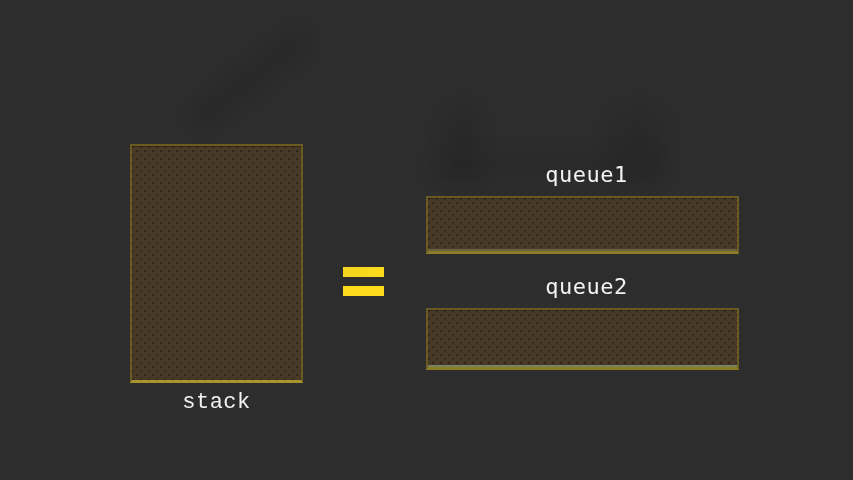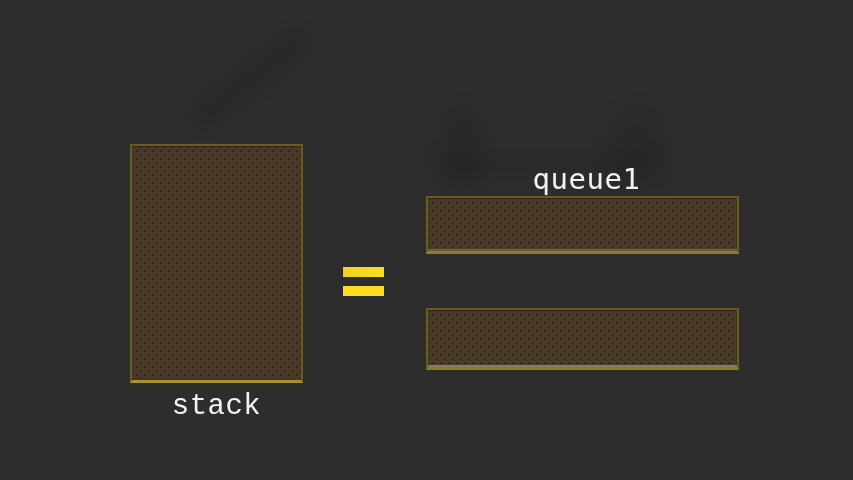--- a/index.html
+++ b/index.html
@@ -53,21 +53,21 @@
   }
   .box.queue2 {
     left: 426px; top: 308px; width: 313px; height: 62px;
     border-bottom: 3px solid var(--queue2-bottom-highlight, #8a7d22);
     box-shadow: inset 0 1px 0 rgba(0,0,0,0.28), inset 0 -2px 0 rgba(137, 148, 112, 0.80);
   }
 
   .label {
     position: absolute;
     color: var(--label-text, #f2f2f2);
-    font-size: 29px;
+    font-size: 22px;
     letter-spacing: 0.5px;
     text-align: center;
     white-space: nowrap;
     user-select: none;
   }
   .label.stack-label  { left: 130px; top: 390px; width: 173px; font-family: Liberation Mono, monospace; }
   .label.queue1-label { left: 430px; top: 162px; width: 313px; }
   .label.queue2-label { left: 430px; top: 274px; width: 313px; }
 
   
@@ -100,15 +100,16 @@
   <div class="label stack-label">stack</div>
 
   <div class="equals">
     <div class="bar top"></div>
     <div class="bar bottom"></div>
   </div>
 
   <div class="label queue1-label">queue1</div>
   <div class="box queue1"></div>
 
+  <div class="label queue2-label">queue2</div>
   <div class="box queue2"></div>
 
 </div>
 
 </body></html>

